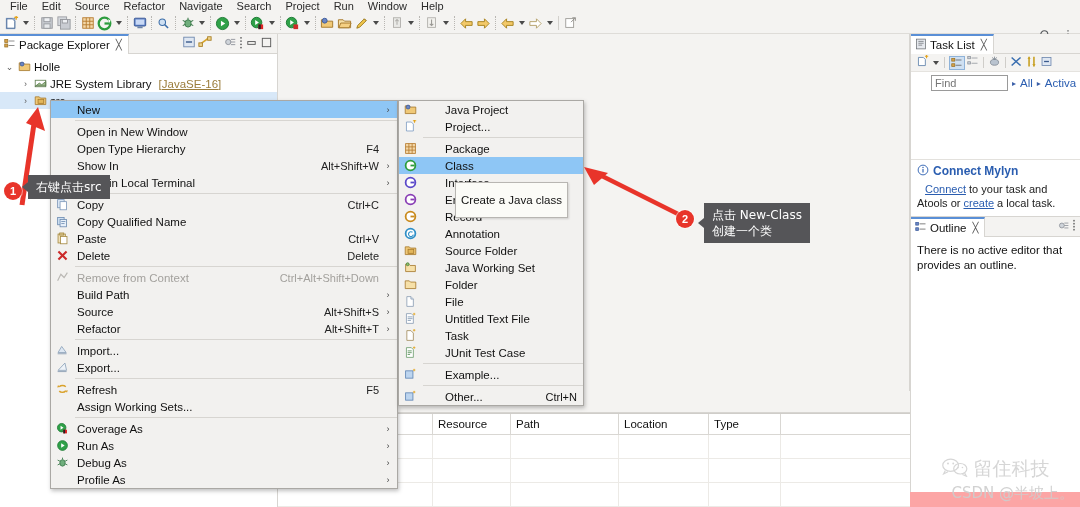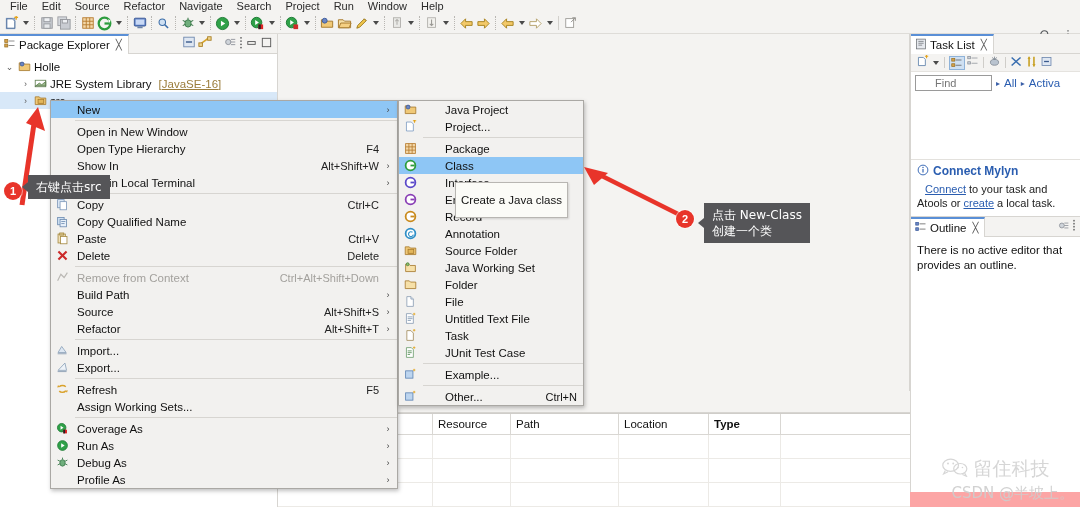--- a/index.html
+++ b/index.html
@@ -82,22 +82,23 @@
     position:absolute; top:0; left:0; width:170px; height:182px;
     background:#fff; border-left:1px solid #d7d5d1;
   }
   .tl-toolbar {
     height:18px; background:#f4f3f1; display:flex; align-items:center;
     gap:2px; padding-left:5px; border-bottom:1px solid #e5e3df;
   }
   .findrow { height:22px; display:flex; align-items:center; padding:2px 0 2px 4px; gap:4px; background:#fff; }
   .findbox {
     width:77px; height:16px; border:1px solid #9a9a9a; background:#fff;
-    font-size:11px; color:#444; padding:0 19px; line-height:14px;
+    font-size:11px; color:#444; padding:0 3px; line-height:14px;
     font-family:"Liberation Sans", sans-serif;
+    margin-left:16px;
   }
   .fl { color:#2a5db0; font-size:11.5px; }
   .fl-arrow { color:#3a5fa8; font-size:8px; }
   .mylyn {
     position:absolute; bottom:0; left:0; width:170px; padding:4px 6px 6px 6px;
     border-top:1px solid #e3e1dd; background:#fff;
   }
   .mylyn-title { color:#2a5db0; font-weight:bold; font-size:12px; display:flex; align-items:flex-start; gap:4px; }
   .mylyn-body { font-size:11px; color:#222; line-height:14px; margin-top:3px; }
   .mylyn-body a { color:#2a5db0; text-decoration:underline; }
@@ -534,21 +535,21 @@
         </div>
         <div class="pth" style="width: 78px;">
           <span>Resource</span>
         </div>
         <div class="pth" style="width: 108px;">
           <span>Path</span>
         </div>
         <div class="pth" style="width: 90px;">
           <span>Location</span>
         </div>
-        <div class="pth" style="width: 72px; font-weight: bold;">
+        <div class="pth" style="width: 72px;">
           <span>Type</span>
         </div>
         <div class="pth" style="width: 299px;">
           <span></span>
         </div>
       </div>
     <div class="ptable-rows" id="ptable-rows">
         <div class="prow">
           <div class="ptd" style="width: 155px;"></div>
           <div class="ptd" style="width: 78px;"></div>

